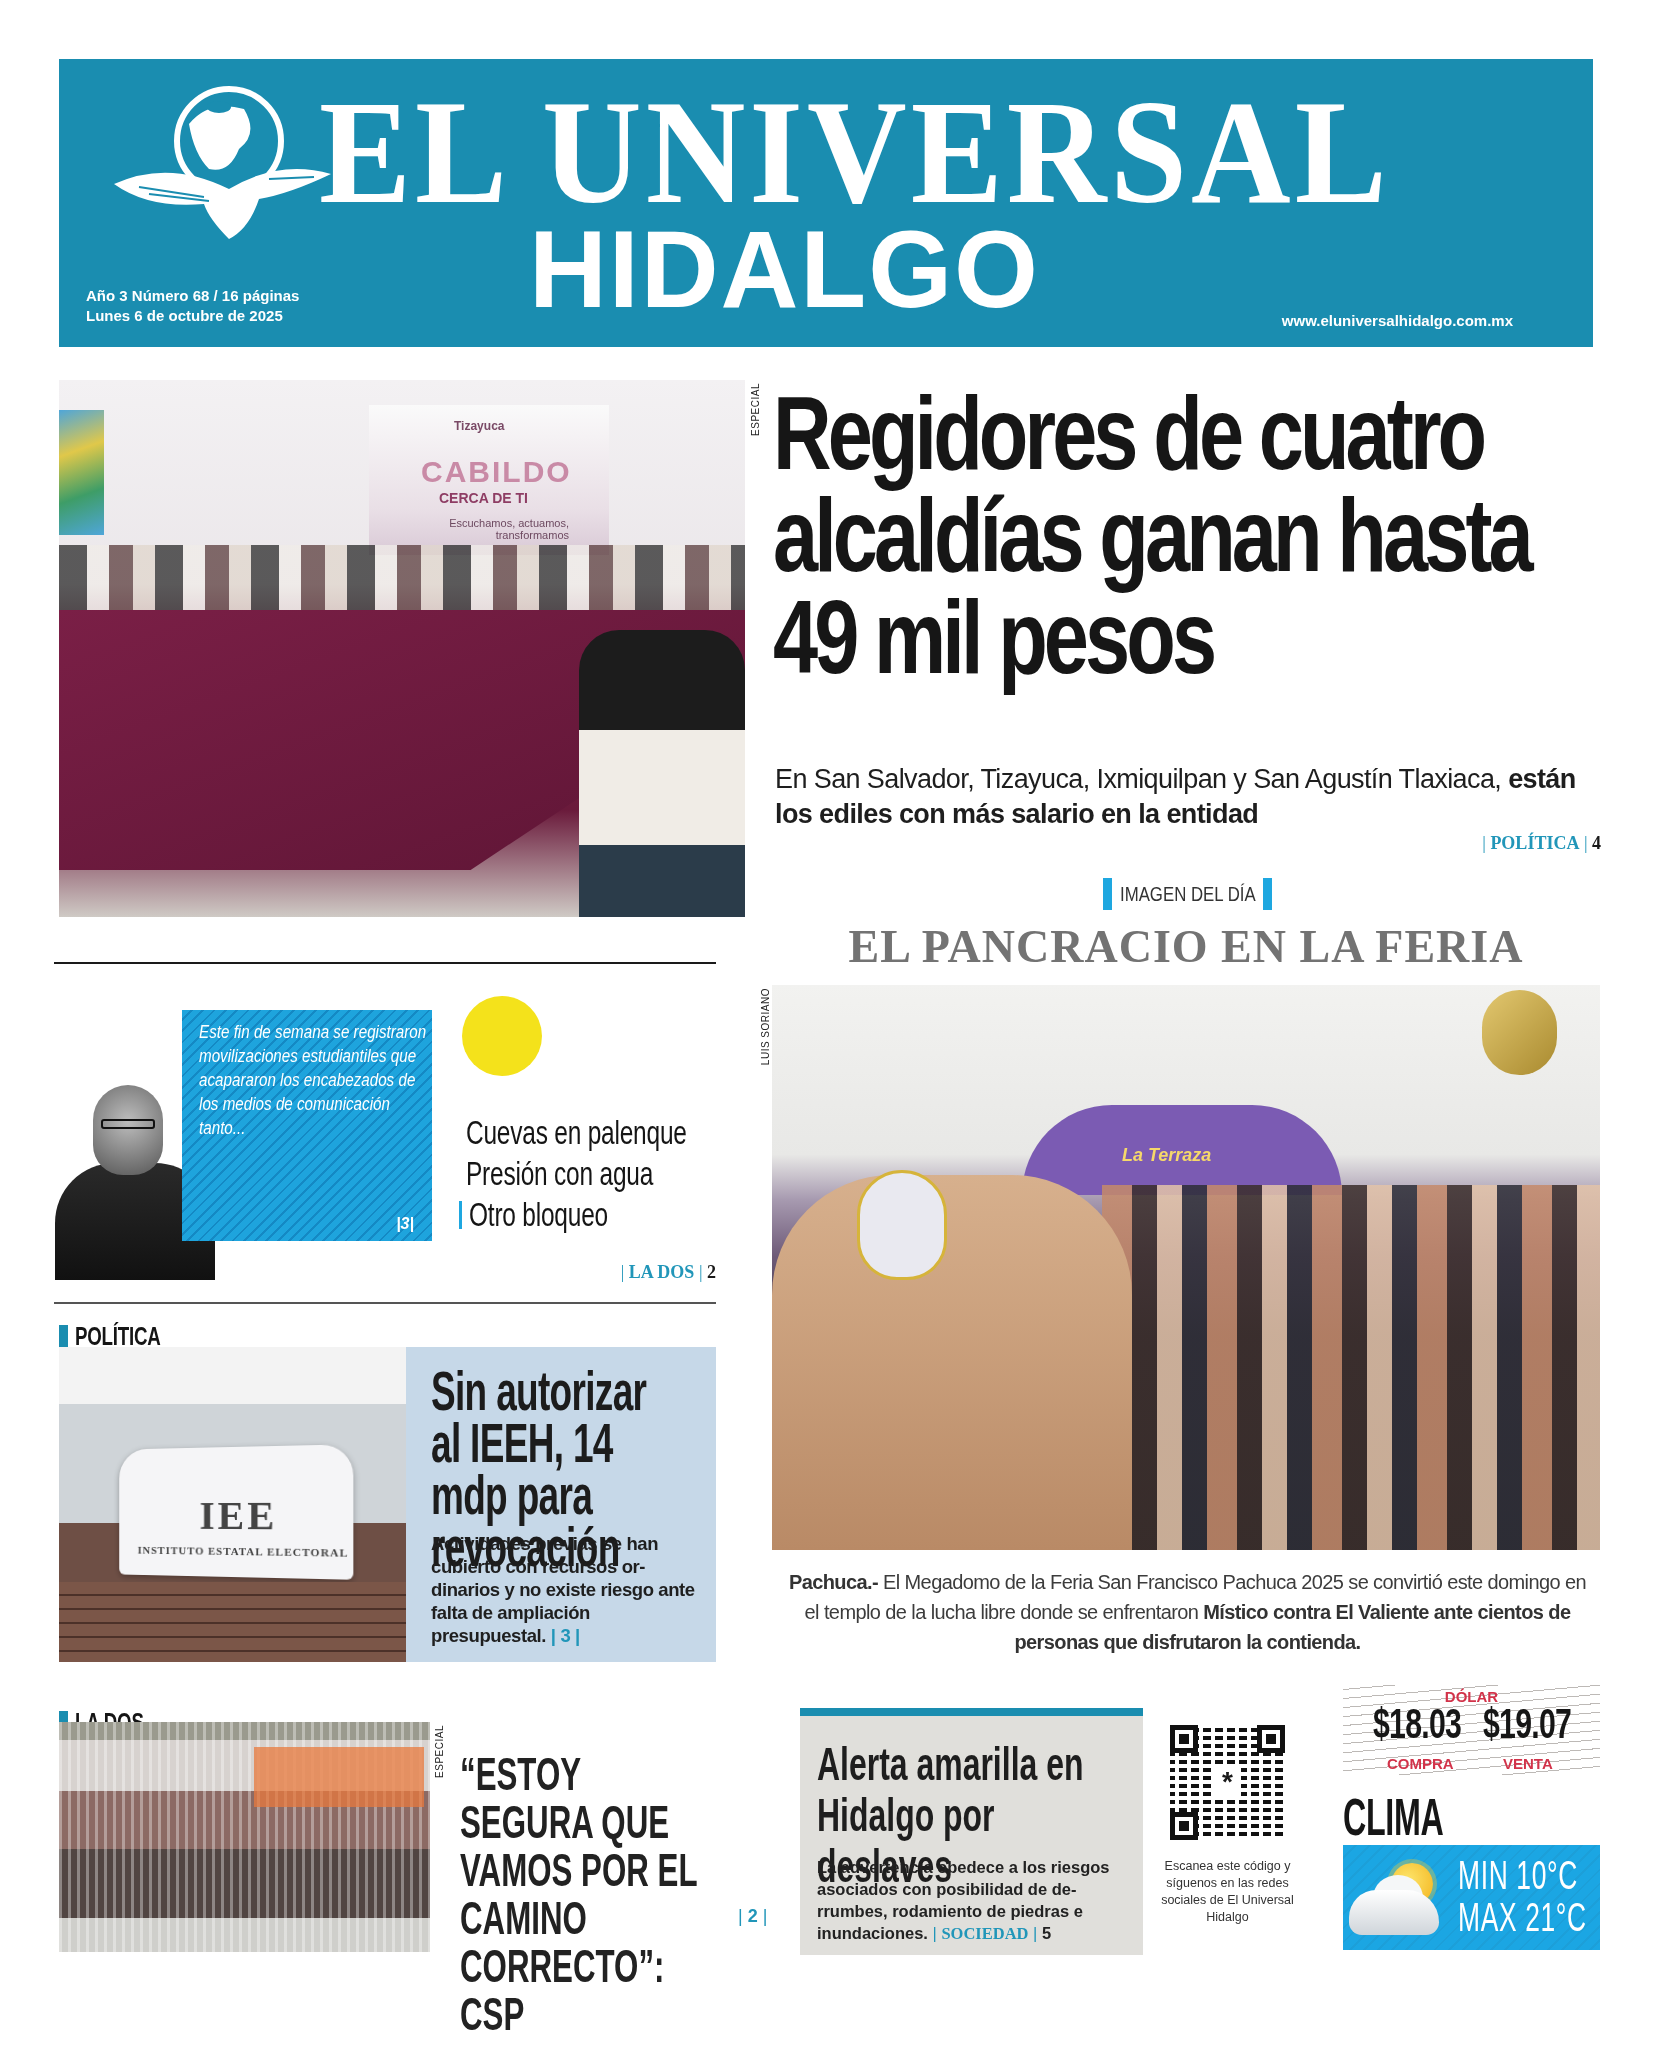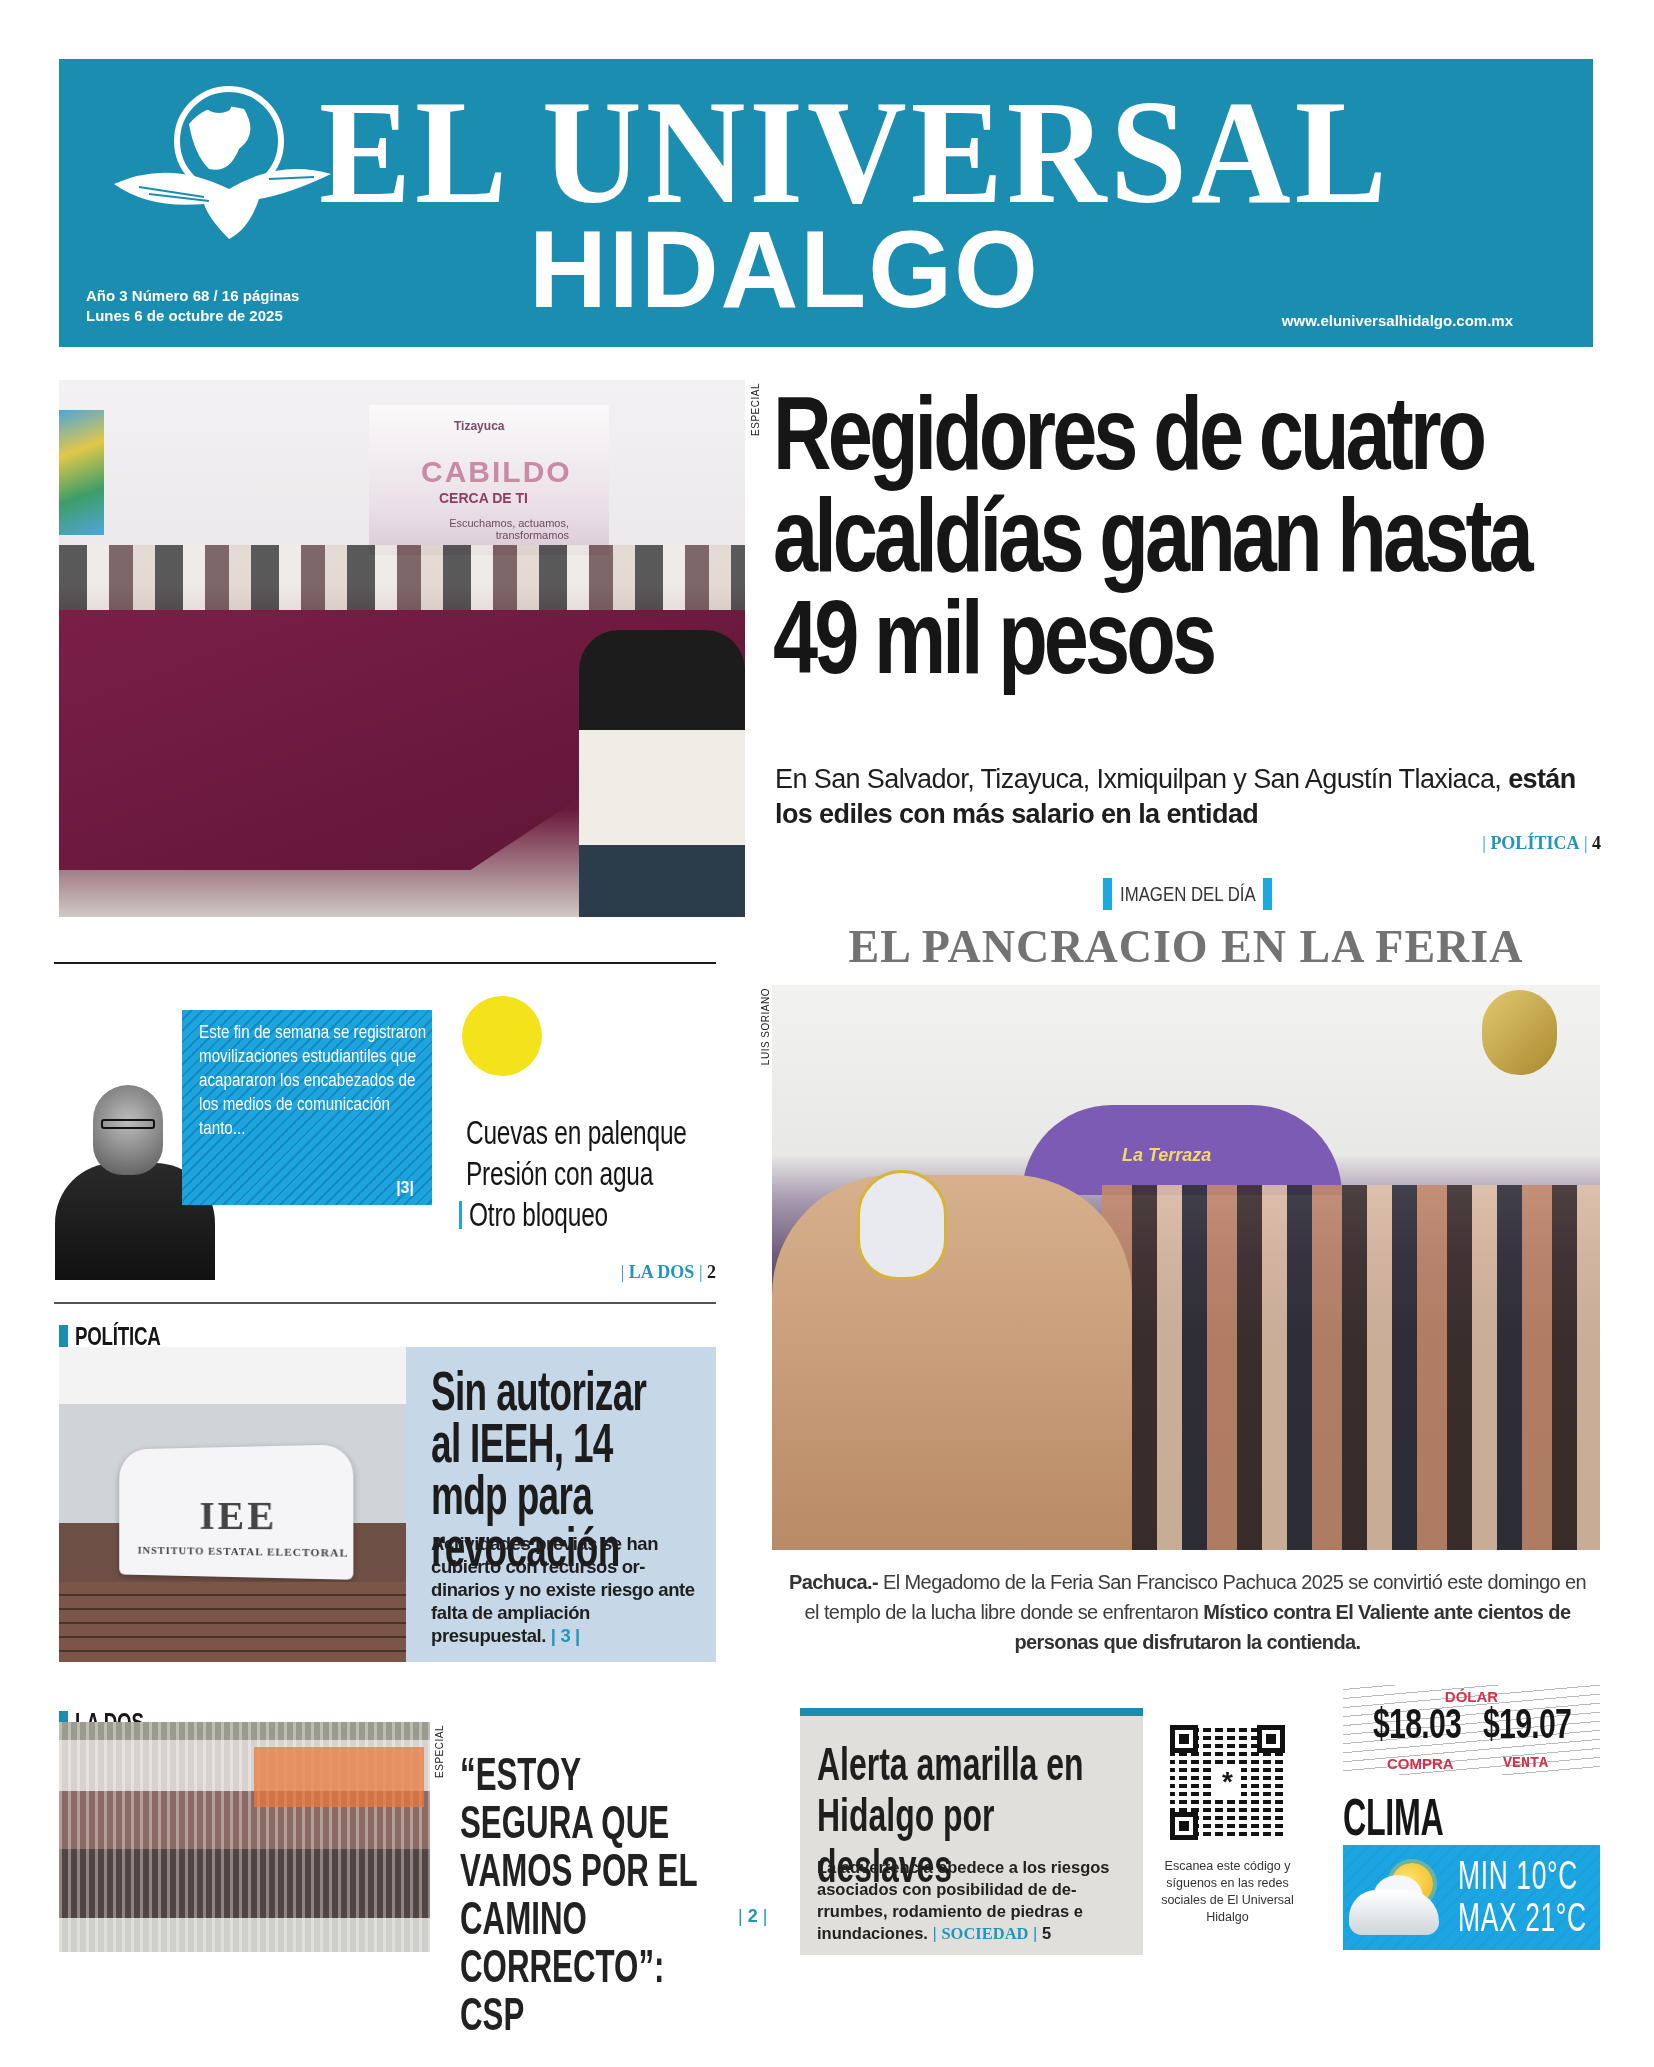--- a/index.html
+++ b/index.html
@@ -67,21 +67,21 @@
 
   
   .rule { height: 2px; background: #1a1a1a; }
   .rule1 { left: 54px; top: 962px; width: 662px; }
   .rule2 { left: 54px; top: 1302px; width: 662px; height: 1.5px; background: #555; }
 
   .col-box { left: 182px; top: 1010px; width: 250px; height: 270px; }
   .col-head { width: 250px; height: 75px; background: #1871ad; padding: 14px 0 0 17px; }
   .col-name { color: #fff; font-weight: 700; font-size: 27px; letter-spacing: -0.5px; transform: scaleX(0.8); transform-origin: left; white-space: nowrap; }
   .col-section { color: #fff; font-size: 17px; transform: scaleX(0.8); transform-origin: left; white-space: nowrap; margin-top: 0px; }
-  .col-body { width: 250px; height: 195px; background: repeating-linear-gradient(135deg,#1ea4dd 0 6px,#1489c4 6px 8px); padding: 10px 14px 16px 17px; position: relative; }
+  .col-body { width: 250px; height: 231px; background: repeating-linear-gradient(135deg,#1ea4dd 0 6px,#1489c4 6px 8px); padding: 10px 14px 16px 17px; position: relative; font-style: italic; }
   .col-text { color: #fff; font-size: 19px; line-height: 24px; transform: scaleX(0.8); transform-origin: left top; width: 285px; }
   .col-page { position: absolute; right: 18px; bottom: 8px; color: #fff; font-weight: 700; font-size: 16px; }
 
   .col-photo { left: 55px; top: 1085px; width: 160px; height: 195px; }
   .col-photo .head { position: absolute; left: 38px; top: 0; width: 70px; height: 90px; background: radial-gradient(circle at 50% 40%,#bdbdbd,#555); border-radius: 35px 35px 30px 30px; }
   .col-photo .body { position: absolute; left: 0; top: 78px; width: 160px; height: 117px; background: linear-gradient(180deg,#2a2a2a,#111); border-radius: 60px 60px 0 0; }
   .col-photo .glasses { position: absolute; left: 46px; top: 34px; width: 54px; height: 10px; border: 2px solid #111; border-radius: 3px; }
 
   .bajo { left: 462px; top: 988px; width: 260px; height: 110px; }
   .bajo-dot { position: absolute; left: 0; top: 8px; width: 80px; height: 80px; border-radius: 50%; background: #f4e21b; }
@@ -130,21 +130,21 @@
   .qr .fp::after { content: ""; position: absolute; left: 4px; top: 4px; width: 10px; height: 10px; background: #111; }
   .qr .star { position: absolute; left: 44px; top: 40px; width: 27px; height: 32px; background: #fff; font-size: 28px; font-weight: 700; text-align: center; line-height: 34px; }
   .qr-text { left: 1160px; top: 1858px; width: 135px; text-align: center; font-size: 12.5px; line-height: 17px; color: #333; }
 
   .dolar { left: 1343px; top: 1685px; width: 257px; height: 90px; background:
       repeating-linear-gradient(175deg,#fff 0 4px,#bdb9b6 4px 5px,#fff 5px 9px); }
   .dolar-title { left: 0; top: 3px; width: 257px; text-align: center; color: #d2334a; font-weight: 700; font-size: 15px; }
   .dolar-v1, .dolar-v2 { top: 15px; font-weight: 700; font-size: 42px; color: #161616; transform: scaleX(0.72); transform-origin: left top; white-space: nowrap; letter-spacing: -1px; }
   .dolar-v1 { left: 30px; } .dolar-v2 { left: 140px; }
   .dolar-l1, .dolar-l2 { top: 70px; color: #d2334a; font-weight: 700; font-size: 15px; }
-  .dolar-l1 { left: 44px; } .dolar-l2 { left: 160px; font-family: Liberation Mono, monospace; }
+  .dolar-l1 { left: 44px; } .dolar-l2 { left: 160px; }
 
   .clima-t { left: 1343px; top: 1787px; font-weight: 700; font-size: 52px; color: #161616; transform: scaleX(0.62); transform-origin: left top; letter-spacing: -0.5px; white-space: nowrap; }
   .clima-box { left: 1343px; top: 1845px; width: 257px; height: 105px; background: repeating-linear-gradient(135deg,#1ba6e3 0 8px,#1c9fd9 8px 10px); }
   .sun { left: 48px; top: 18px; width: 42px; height: 42px; border-radius: 50%; background: radial-gradient(circle at 40% 40%,#fde56b,#f3b21a); box-shadow: 0 0 0 4px rgba(253,205,40,.35); }
   .cloud { left: 6px; top: 45px; width: 90px; height: 45px; background: linear-gradient(180deg,#ffffff,#cfd5da); border-radius: 30px 35px 14px 14px; }
   .cloud2 { left: 30px; top: 30px; width: 50px; height: 45px; background: #f5f7f8; border-radius: 50%; }
   .clima-min, .clima-max { left: 115px; color: #fff; font-size: 40px; line-height: 40px; transform: scaleX(0.66); transform-origin: left top; white-space: nowrap; letter-spacing: 1px; font-weight: 300; }
   .clima-min { top: 10px; } .clima-max { top: 52px; }
 </style>
 </head>

